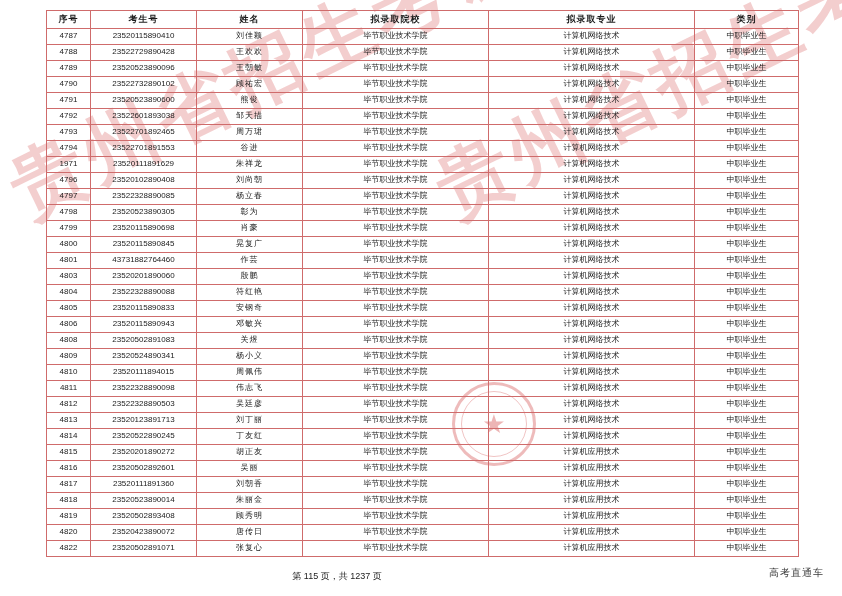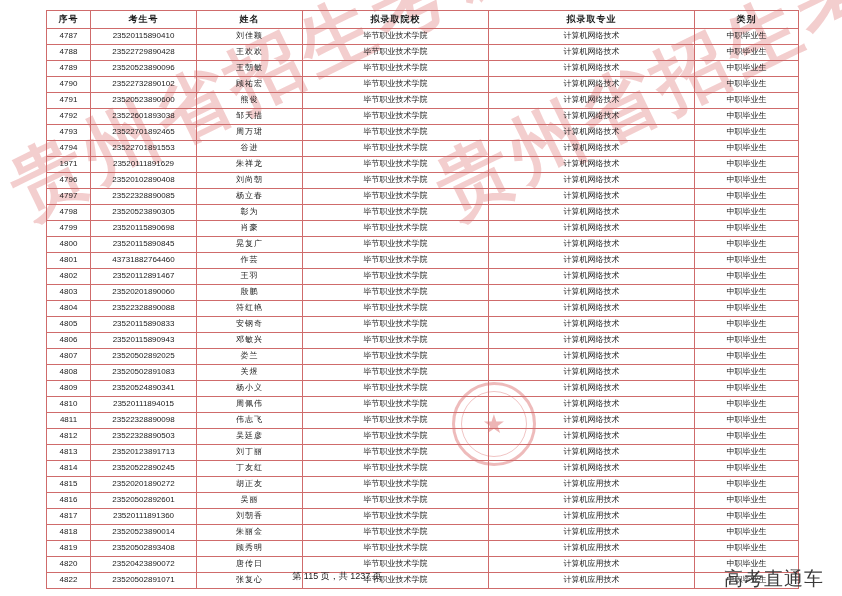--- a/index.html
+++ b/index.html
@@ -124,21 +124,21 @@
     text-align: center;
     font-size: 9px;
     color: #222;
     z-index: 10;
     font-family: "Liberation Sans", sans-serif;
   }
   .brand {
     position: absolute;
     right: 18px;
     top: 566px;
-    font-size: 19px;
+    font-size: 10px;
     color: #3a3a3a;
     letter-spacing: 1px;
     z-index: 10;
     font-family: "Liberation Sans", sans-serif;
     margin-left: 41px;
   }
 </style>
 </head>
 <body>
 
@@ -286,28 +286,20 @@
         </tr>
         <tr>
           <td class="no">4801</td>
           <td class="exam">43731882764460</td>
           <td class="name">作芸</td>
           <td class="school">毕节职业技术学院</td>
           <td class="major">计算机网络技术</td>
           <td class="type">中职毕业生</td>
         </tr>
         <tr>
-          <td class="no">4802</td>
-          <td class="exam">23520112891467</td>
-          <td class="name">王羽</td>
-          <td class="school">毕节职业技术学院</td>
-          <td class="major">计算机网络技术</td>
-          <td class="type">中职毕业生</td>
-        </tr>
-        <tr>
           <td class="no">4803</td>
           <td class="exam">23520201890060</td>
           <td class="name">殷鹏</td>
           <td class="school">毕节职业技术学院</td>
           <td class="major">计算机网络技术</td>
           <td class="type">中职毕业生</td>
         </tr>
         <tr>
           <td class="no">4804</td>
           <td class="exam">23522328890088</td>
@@ -326,28 +318,20 @@
         </tr>
         <tr>
           <td class="no">4806</td>
           <td class="exam">23520115890943</td>
           <td class="name">邓敏兴</td>
           <td class="school">毕节职业技术学院</td>
           <td class="major">计算机网络技术</td>
           <td class="type">中职毕业生</td>
         </tr>
         <tr>
-          <td class="no">4807</td>
-          <td class="exam">23520502892025</td>
-          <td class="name">娄兰</td>
-          <td class="school">毕节职业技术学院</td>
-          <td class="major">计算机网络技术</td>
-          <td class="type">中职毕业生</td>
-        </tr>
-        <tr>
           <td class="no">4808</td>
           <td class="exam">23520502891083</td>
           <td class="name">关煜</td>
           <td class="school">毕节职业技术学院</td>
           <td class="major">计算机网络技术</td>
           <td class="type">中职毕业生</td>
         </tr>
         <tr>
           <td class="no">4809</td>
           <td class="exam">23520524890341</td>

